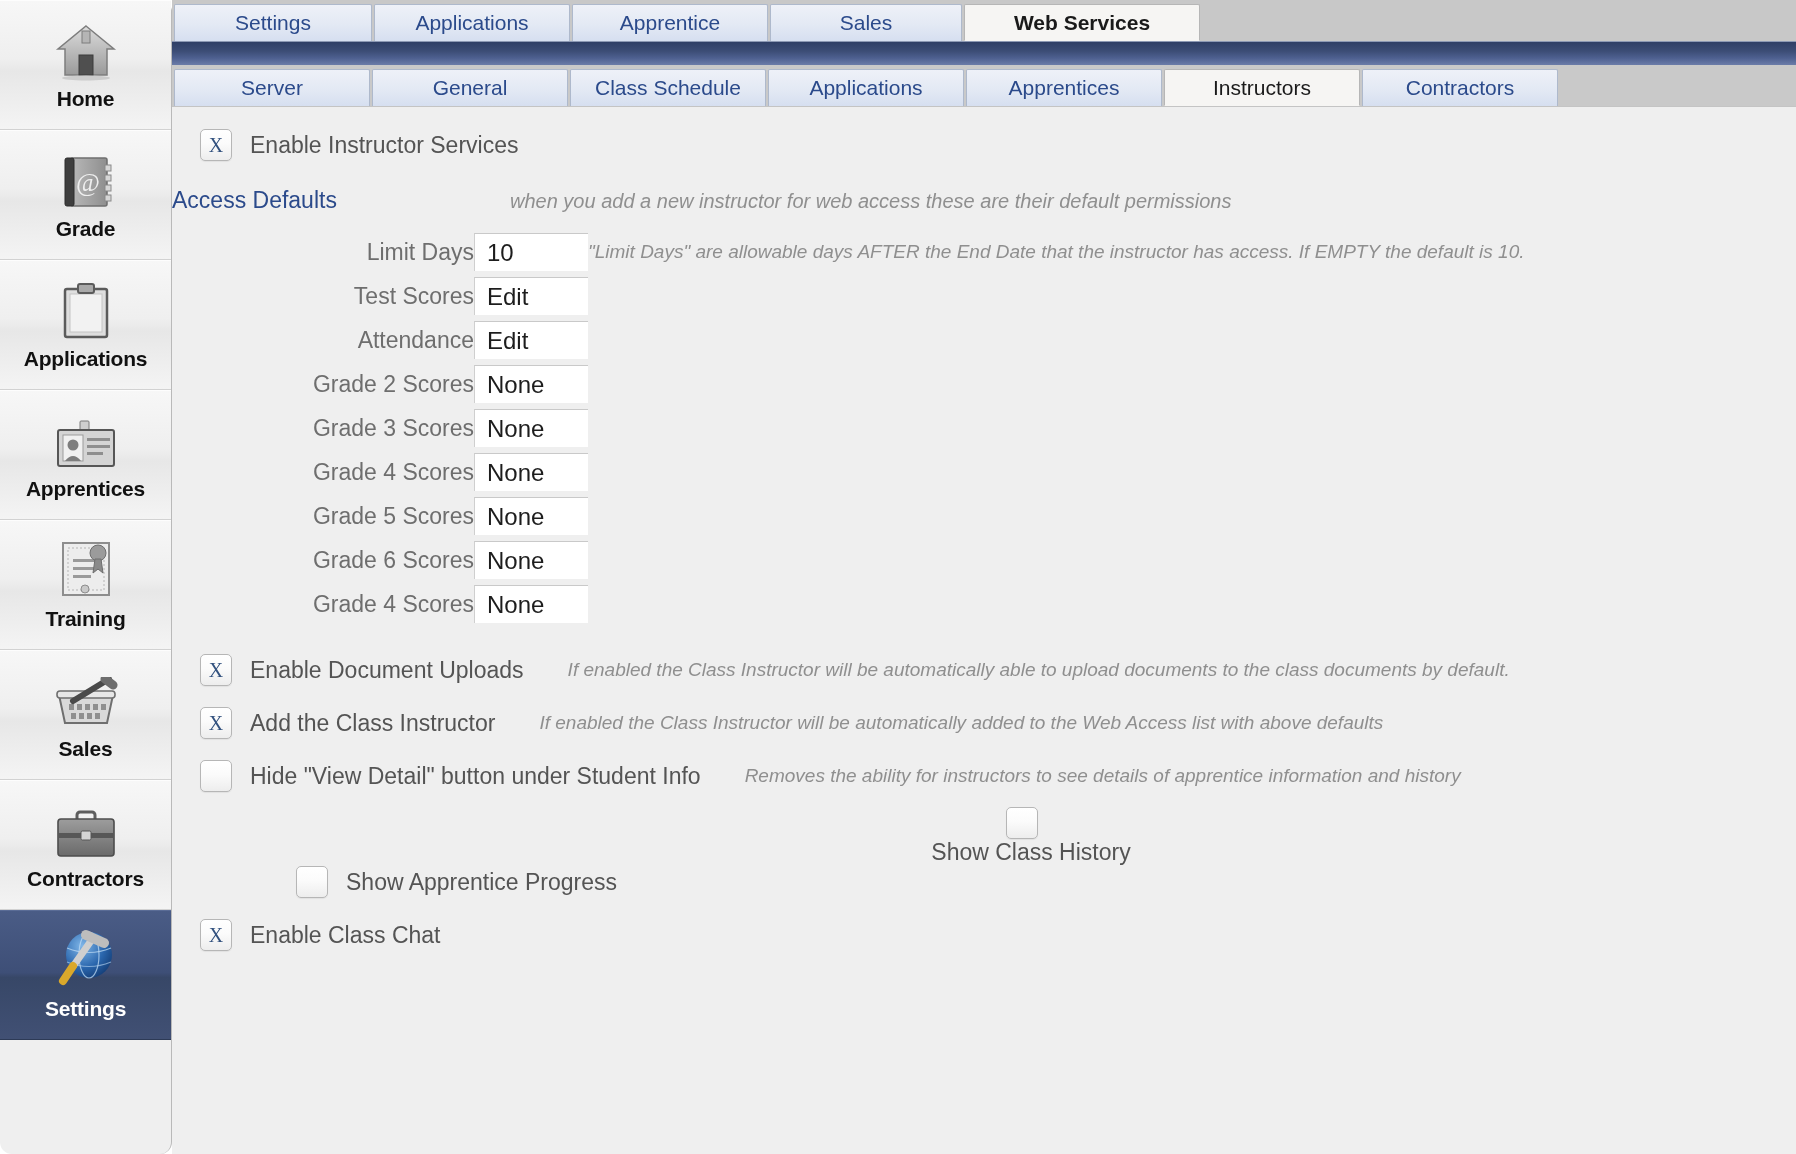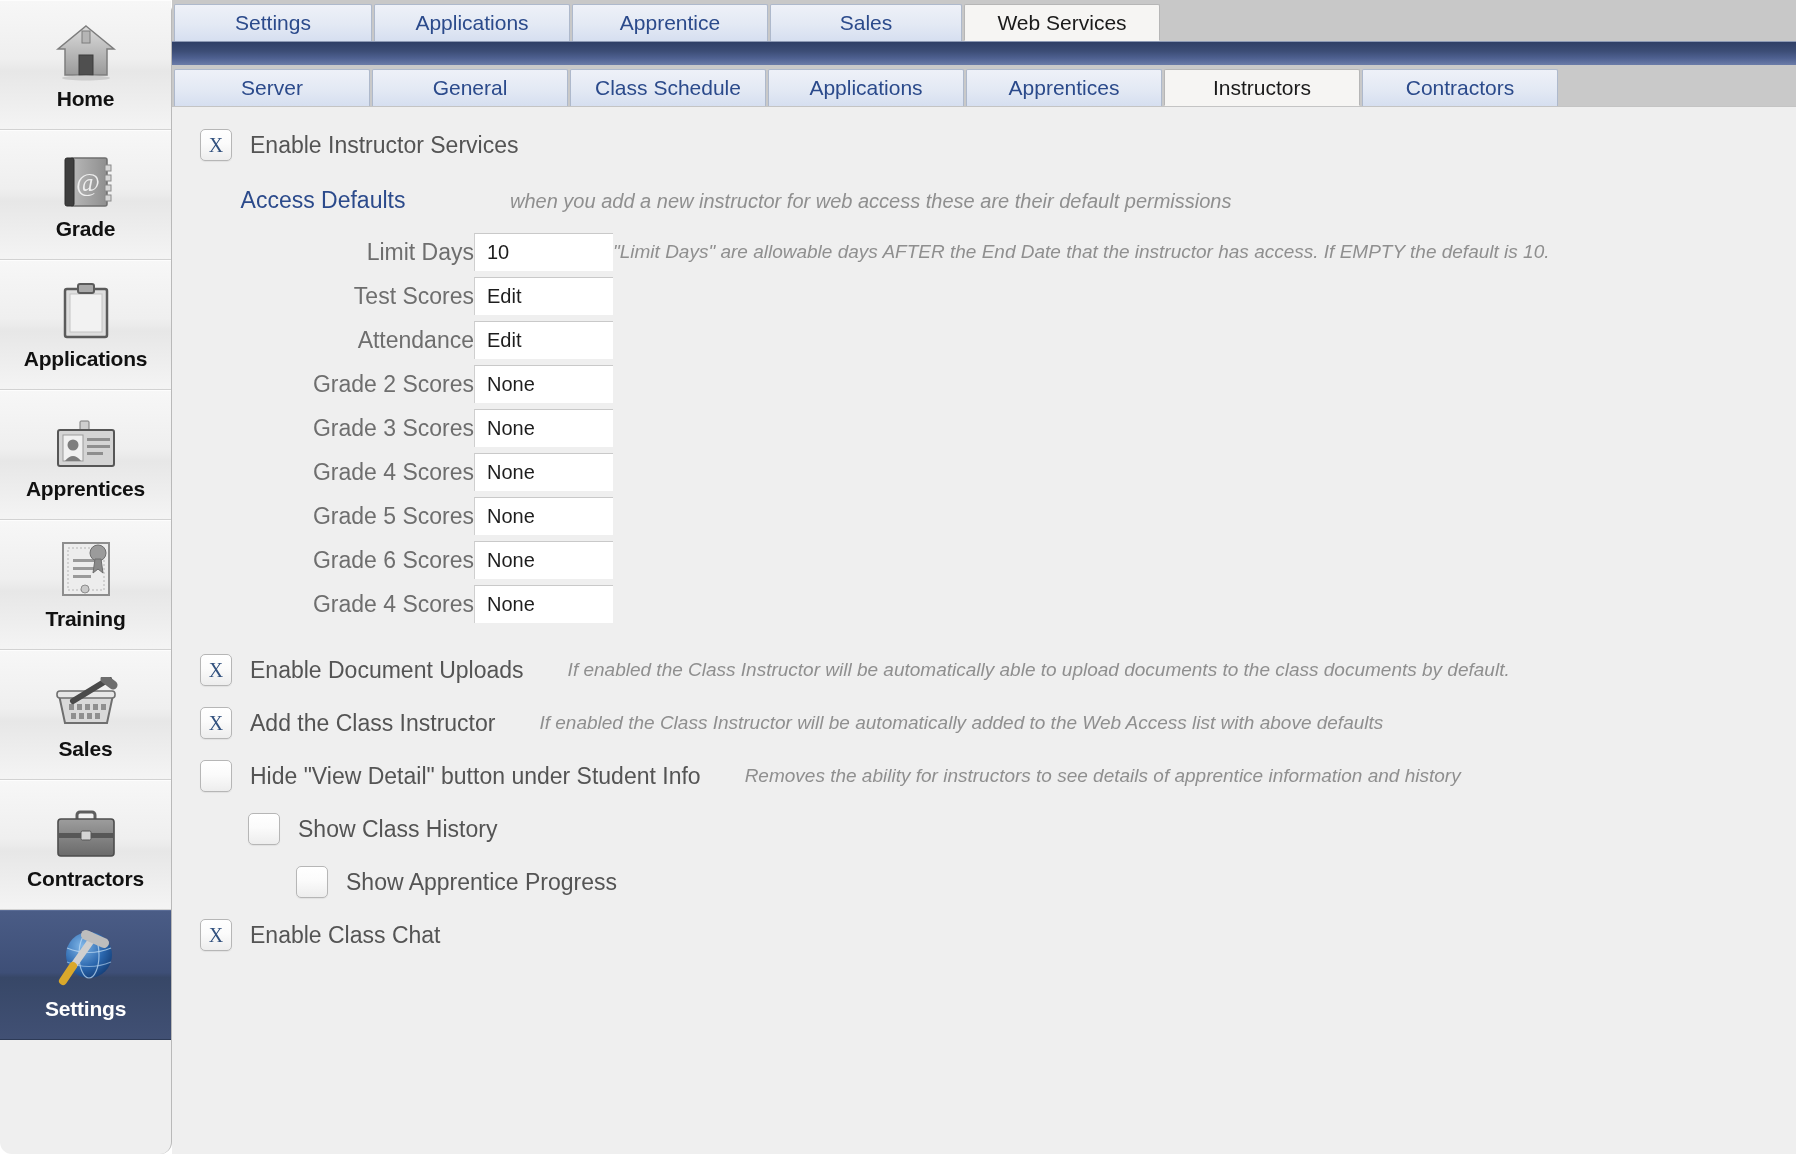--- a/index.html
+++ b/index.html
@@ -160,21 +160,21 @@
 
   .access-row {
     display: flex;
     align-items: baseline;
     padding: 26px 0 0 0;
   }
   .access-title {
     font-size: 23px;
     color: #2b4a8b;
     width: 302px;
-    text-align: center;
+    text-align: left;
     padding-right: 0;
   }
   .access-hint {
     margin-left: 36px;
     font-size: 20px;
     font-style: italic;
     color: #8f8f8f;
   }
 
   table.fields { border-collapse: collapse; margin-top: 16px; }
@@ -182,31 +182,31 @@
   td.flabel {
     font-size: 23px;
     color: #6e6e6e;
     text-align: right;
     padding-right: 14px;
     white-space: nowrap;
     height: 44px;
     width: 302px;
   }
   .fbox {
-    width: 139px;
+    width: 114px;
     height: 38px;
     background: #ffffff;
     border-top: 1px solid #c9c9c9;
     border-left: 1px solid #cfcfcf;
     border-right: none;
     border-bottom: none;
     display: flex;
     align-items: center;
     padding-left: 12px;
-    font-size: 20px;
+    font-size: 24px;
     color: #1d1d1d;
     cursor: text;
   }
   td.fhint {
     padding-left: 14px;
     font-size: 19px;
     font-style: italic;
     color: #8f8f8f;
     white-space: nowrap;
   }
@@ -364,21 +364,21 @@
       </div>
     </div>
 
   <div id="main">
 
     <div class="tabstrip" id="primary-tabs">
         <div class="tab" style="width: 198px;">Settings</div>
         <div class="tab" style="width: 196px;">Applications</div>
         <div class="tab" style="width: 196px;">Apprentice</div>
         <div class="tab" style="width: 192px;">Sales</div>
-        <div class="tab sel" style="width: 196px;">Web Services</div>
+        <div class="tab sel" style="width: 236px; font-weight: bold;">Web Services</div>
       </div>
 
     <div class="bluebar"></div>
 
     <div class="tabstrip second" id="secondary-tabs">
         <div class="tab" style="width: 196px;">Server</div>
         <div class="tab" style="width: 196px;">General</div>
         <div class="tab" style="width: 196px;">Class Schedule</div>
         <div class="tab" style="width: 196px;">Applications</div>
         <div class="tab" style="width: 196px;">Apprentices</div>
@@ -475,21 +475,21 @@
           <div class="cbrow" style="margin-left: 28px;">
             <div class="chk">X</div>
             <div class="chk-label">Add the Class Instructor</div>
             <div class="hint">If enabled the Class Instructor will be automatically added to the Web Access list with above defaults</div>
           </div>
           <div class="cbrow" style="margin-left: 28px;">
             <div class="chk"></div>
             <div class="chk-label">Hide "View Detail" button under Student Info</div>
             <div class="hint">Removes the ability for instructors to see details of apprentice information and history</div>
           </div>
-          <div class="cbrow" style="margin-left: 76px;">
+          <div class="cbrow" style="margin-left: 76px; flex-direction: column;">
             <div class="chk"></div>
             <div class="chk-label">Show Class History</div>
           </div>
           <div class="cbrow" style="margin-left: 124px;">
             <div class="chk"></div>
             <div class="chk-label">Show Apprentice Progress</div>
           </div>
           <div class="cbrow" style="margin-left: 28px;">
             <div class="chk">X</div>
             <div class="chk-label">Enable Class Chat</div>

